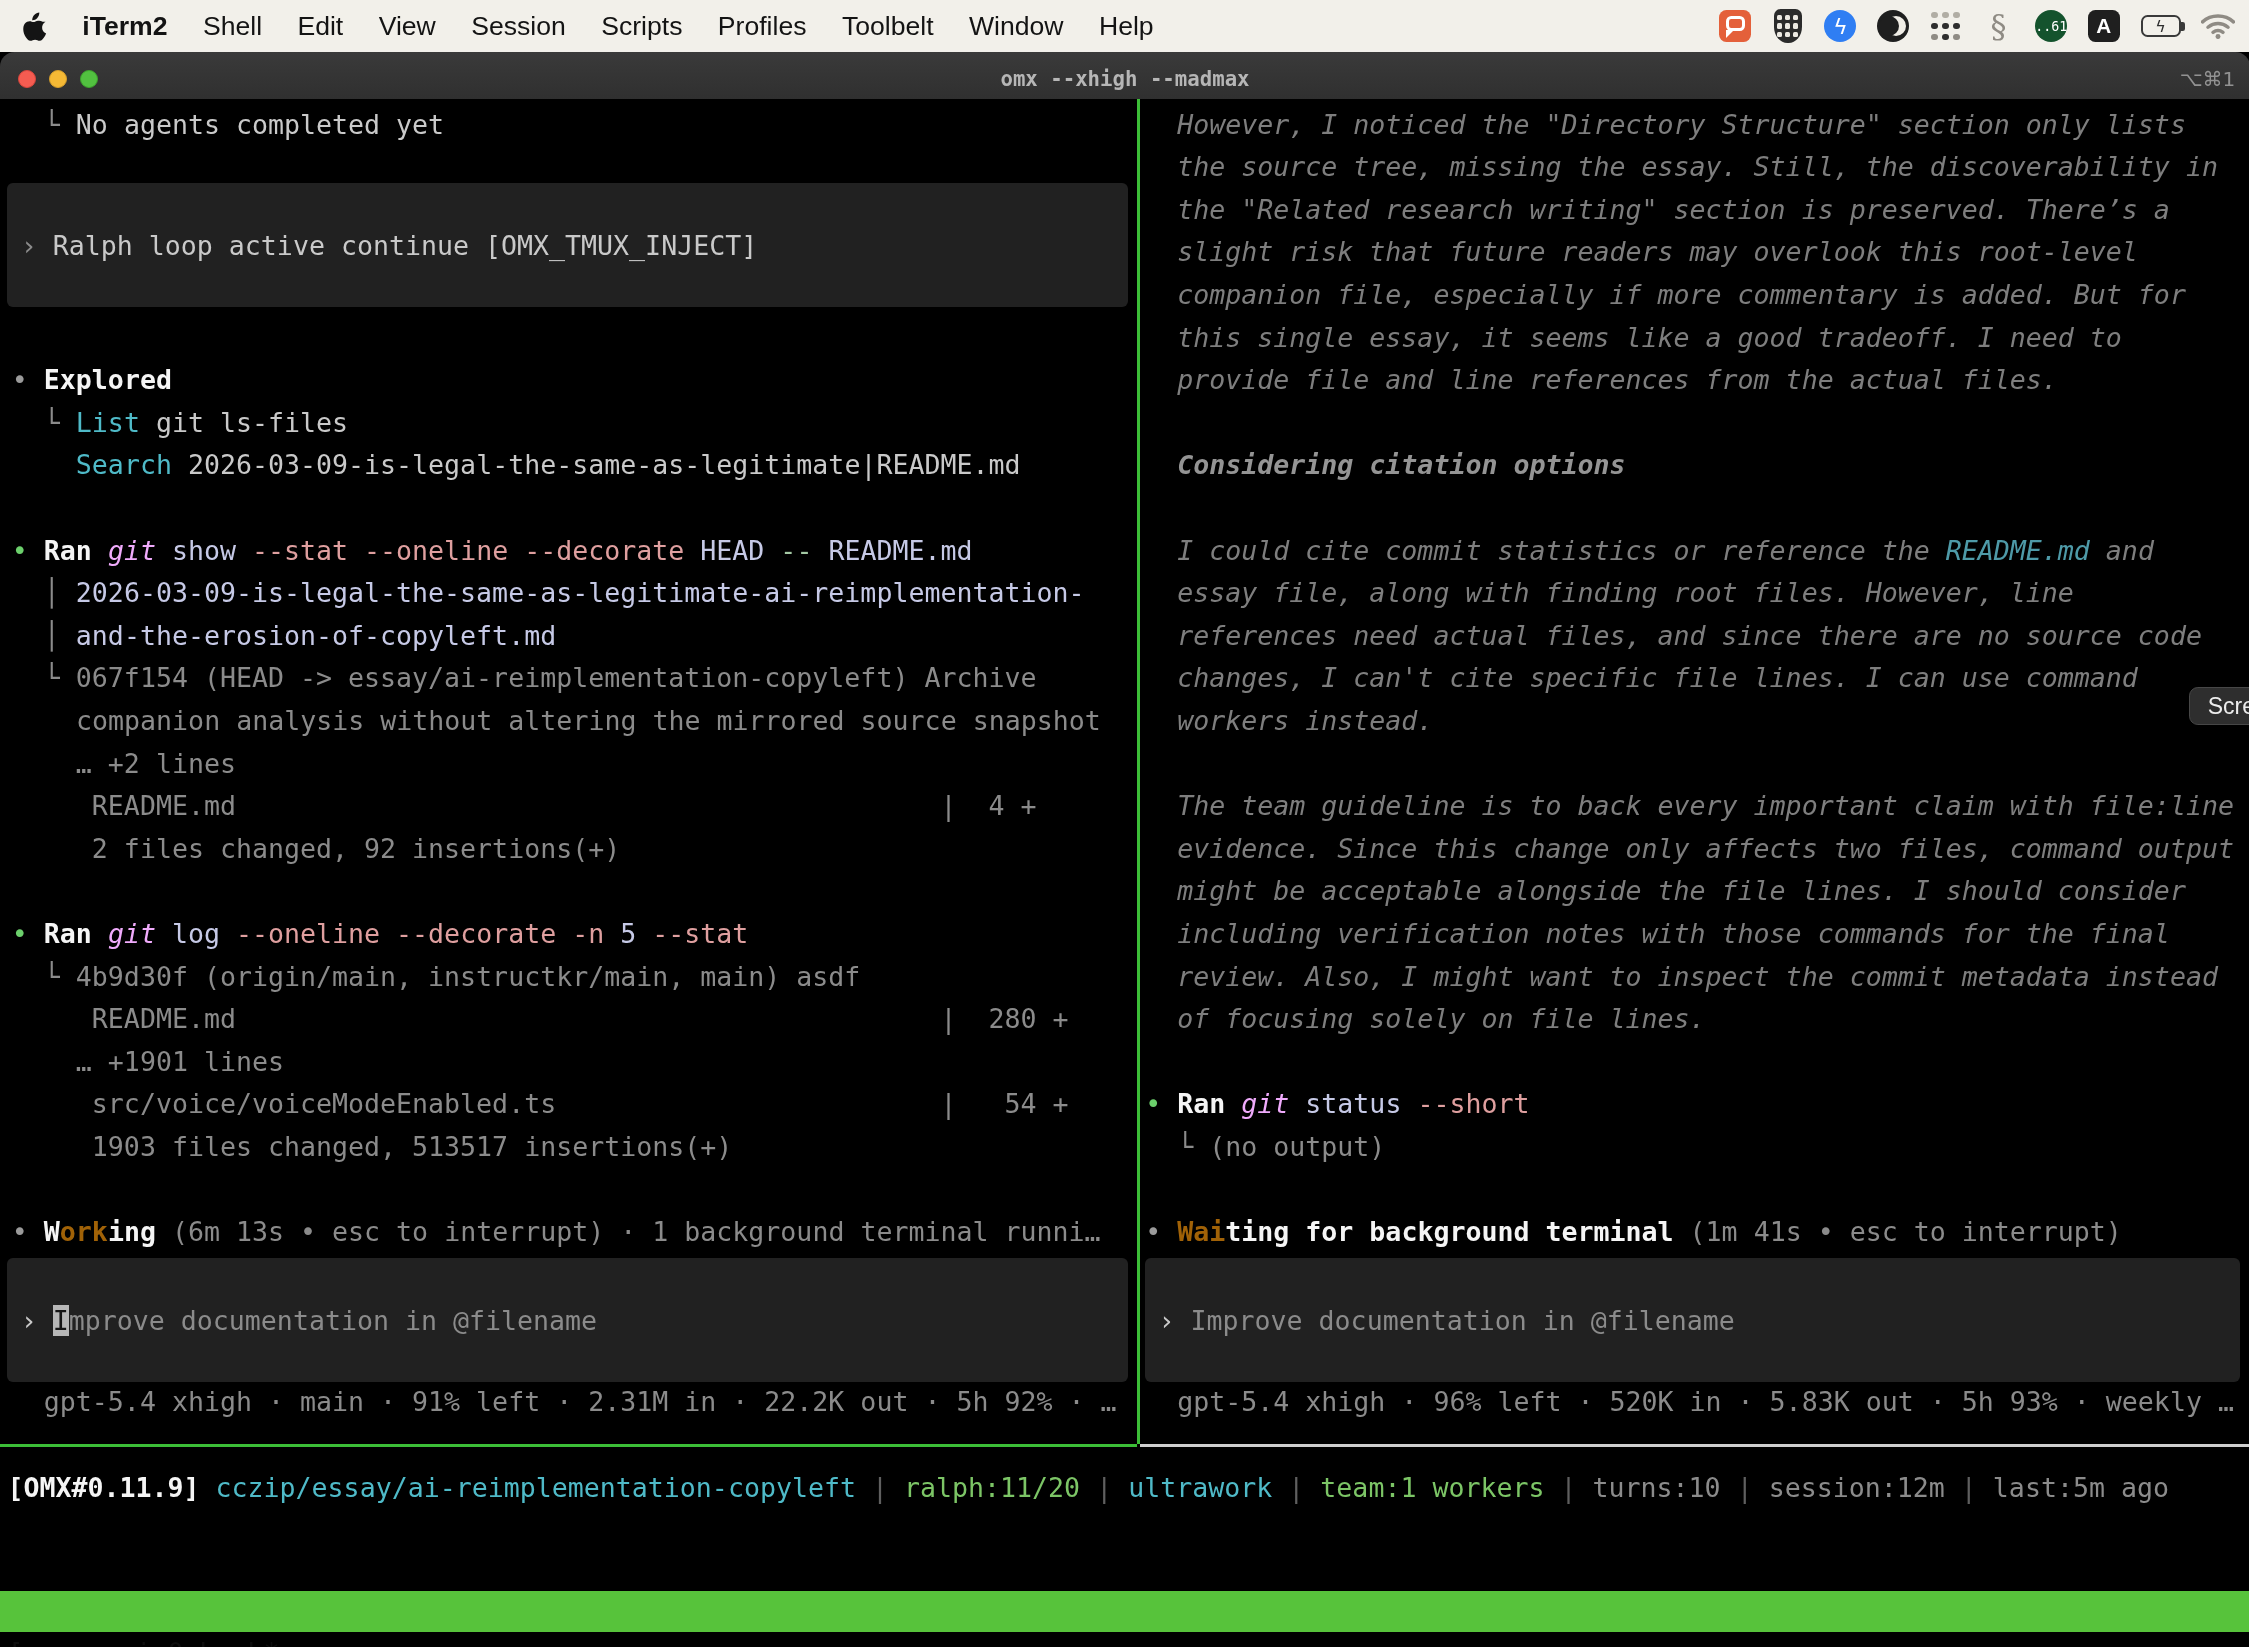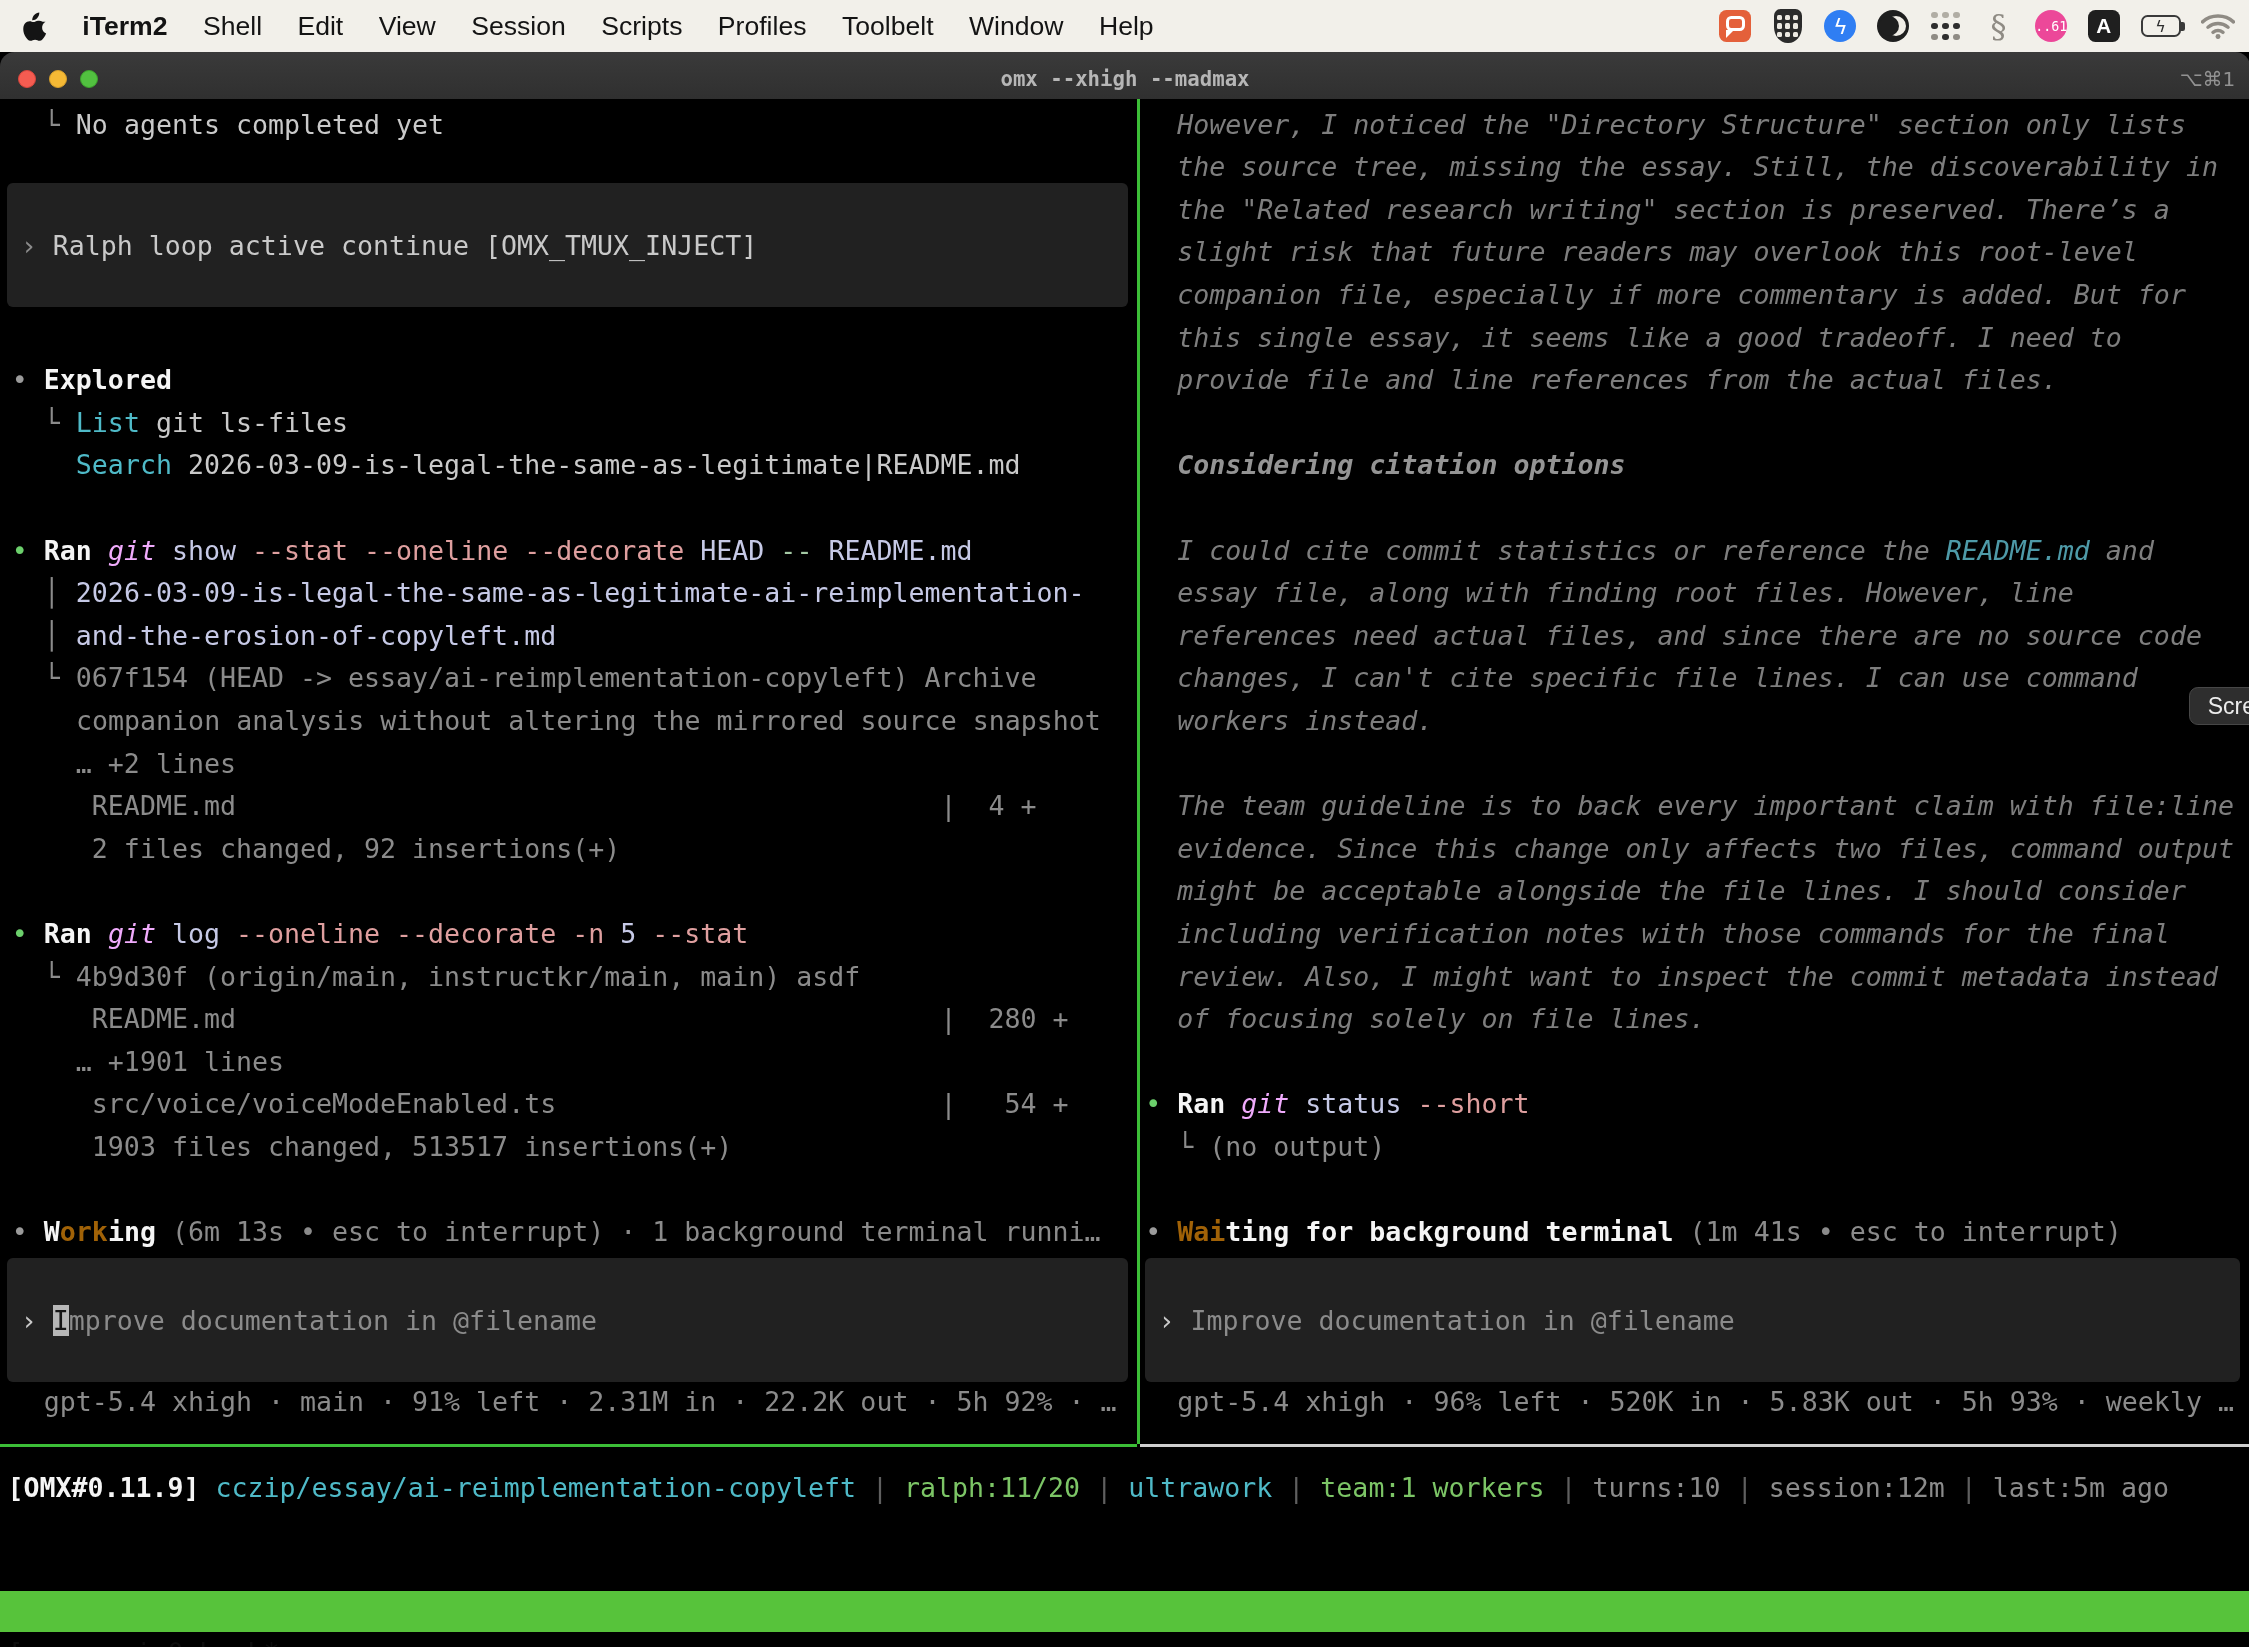--- a/index.html
+++ b/index.html
@@ -19,21 +19,21 @@
   .ic-chat i{position:absolute;left:7.4px;top:20px;width:0;height:0;border-left:8px solid #fff;border-bottom:8px solid transparent;}
   .ic-shield{width:28px;height:34px;background:#2b2b2b;border-radius:6.6px 6.6px 48% 48%;display:grid;grid-template-columns:repeat(3,5.2px);gap:3px;align-content:center;justify-content:center;}
   .ic-shield i{width:5.2px;height:5.2px;background:#ece9e2;border-radius:1.5px;}
   .ic-bolt{width:32px;height:32px;background:#2f7ef3;border-radius:50%;color:#fff;display:flex;align-items:center;justify-content:center;font-size:22px;font-family:"DejaVu Sans",sans-serif;}
   .ic-moon{width:32px;height:32px;border-radius:50%;background:#1f1f1f;position:relative;overflow:hidden;}
   .ic-moon b{position:absolute;right:3px;top:5.9px;width:20px;height:20px;background:#f0ede6;border-radius:50%;}
   .ic-moon i{position:absolute;right:10.3px;top:5.9px;width:20px;height:20px;background:#1f1f1f;border-radius:50%;}
   .ic-dots{display:grid;grid-template-columns:repeat(3,6.6px);gap:4.4px;}
   .ic-dots i{width:6.6px;height:6.6px;border-radius:50%;}
   .ic-squig{font-size:32px;color:#8f8b84;font-family:"DejaVu Serif",serif;}
-  .ic-pct{width:32px;height:32px;border-radius:50%;background:#ec4899;color:#fff;display:flex;align-items:center;justify-content:center;font-size:13.3px;font-family:"DejaVu Sans Mono",monospace;}
+  .ic-pct{width:32px;height:32px;border-radius:50%;background:#14532d;color:#fff;display:flex;align-items:center;justify-content:center;font-size:13.3px;font-family:"DejaVu Sans Mono",monospace;}
   .ic-a{width:32px;height:32px;border-radius:7.4px;background:#1f1f1f;color:#fff;display:flex;align-items:center;justify-content:center;font-size:20.7px;font-weight:bold;font-family:"Liberation Sans",sans-serif;}
   .ic-batt{position:relative;width:40px;height:22px;border:2.2px solid #3a3a3a;border-radius:6.6px;display:flex;align-items:center;justify-content:center;color:#2e2e2e;font-size:16px;font-family:"DejaVu Sans",sans-serif;}
   .ic-batt b{position:absolute;right:-6.6px;top:5.2px;width:4.4px;height:8.9px;background:#3a3a3a;border-radius:0 2.2px 2.2px 0;}
 
   
   #titlebar{position:absolute;left:0;top:52px;width:2250px;height:54px;background:linear-gradient(#3a3a3a,#2e2e2e);border-radius:14.8px 14.8px 0 0;display:flex;align-items:center;font-family:"Liberation Sans","DejaVu Sans",sans-serif;}
   #traffic{display:flex;gap:12.5px;margin-left:17.7px;}
   .tl{width:18.5px;height:18.5px;border-radius:50%;}
   .tl.red{background:#f55c51;border:0.7px solid #d9453c;}
   .tl.yellow{background:#f5b935;border:0.7px solid #d79f2a;}

